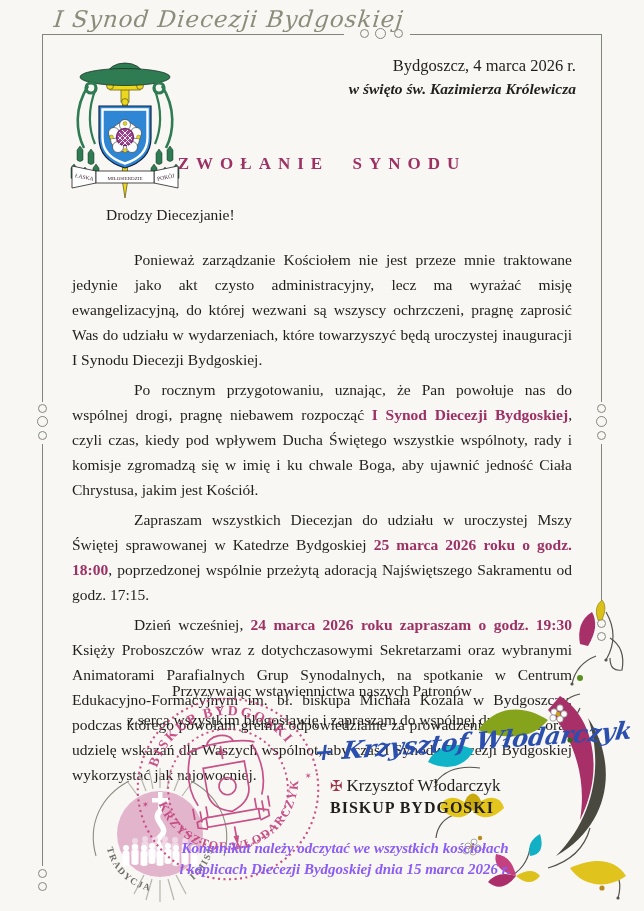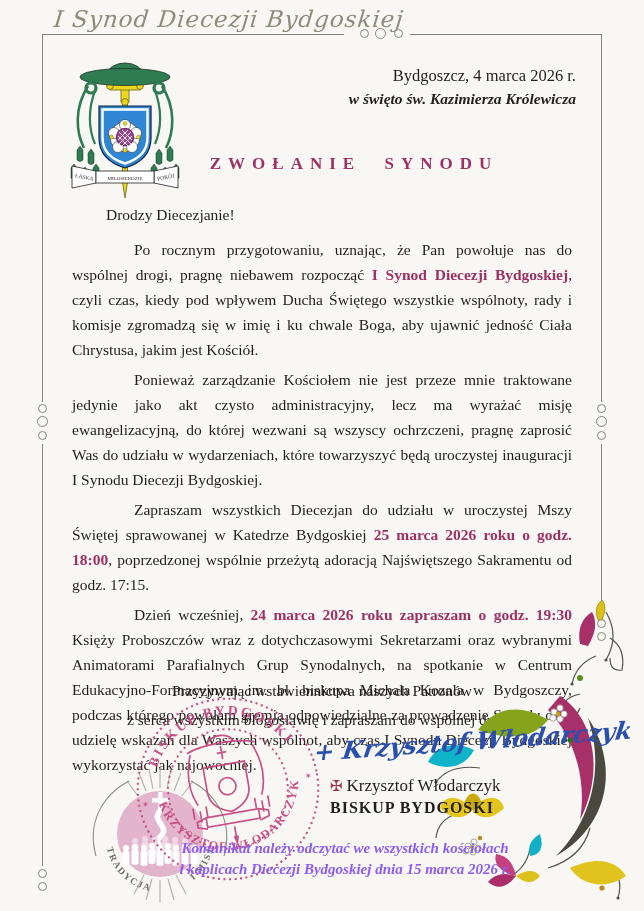--- a/index.html
+++ b/index.html
@@ -3,27 +3,27 @@
 <meta charset="utf-8">
 <style>
   html,body{margin:0;padding:0;background:#e8e6e2;}
   .page{position:relative;width:644px;height:911px;background:#f8f7f4;overflow:hidden;
         font-family:"Liberation Serif",serif;color:#211e1b;}
   
   .bline{position:absolute;background:#84857a;}
   .ring{position:absolute;border:1.5px solid #84867a;border-radius:50%;background:#f8f7f4;box-sizing:border-box;}
   .header-script{position:absolute;left:54px;top:6px;font-family:"DejaVu Serif",serif;
         font-style:italic;font-size:23px;color:#8b8d7a;letter-spacing:1px;transform:skewX(-6deg);}
-  .date-block{position:absolute;left:296px;top:64px;width:280px;text-align:right;line-height:23px;}
+  .date-block{position:absolute;left:296px;top:54px;width:280px;text-align:right;line-height:23px;}
   .date-line{font-size:16.5px;}
   .feast-line{font-style:italic;font-size:15.5px;font-weight:bold;}
   .doc-title{position:absolute;left:42px;top:154px;width:560px;text-align:center;
-        font-size:17px;font-weight:bold;letter-spacing:7px;word-spacing:12px;color:#9d3164;padding-left:32px;}
+        font-size:17px;font-weight:bold;letter-spacing:7px;word-spacing:12px;color:#9d3164;}
   .body-flow{position:absolute;left:72px;top:202px;width:500px;font-size:15.5px;line-height:25px;}
-  .salutation{margin:0 0 10px 0;text-indent:34px;}
+  .salutation{margin:0 0 20px 0;text-indent:34px;}
   .para{margin:0 0 5px 0;text-align:justify;text-indent:62px;}
   .accent{color:#9d3164;font-weight:bold;}
   .closing{position:absolute;left:72px;top:676px;width:500px;text-align:center;
         font-size:15.5px;line-height:29px;z-index:2;}
   .sig-script{position:absolute;left:314px;top:728px;width:280px;color:#2b4fae;z-index:4;
         font-family:"DejaVu Serif",serif;font-style:italic;font-weight:bold;font-size:24px;
         transform:rotate(-4deg) skewX(-12deg);white-space:nowrap;}
   .sig-block{position:absolute;left:330px;top:776px;width:230px;text-align:left;z-index:4;}
   .sig-name{font-size:17px;}
   .sig-cross{color:#a03347;font-size:15px;margin-right:4px;}
@@ -146,22 +146,22 @@
   <div class="date-block">
     <div class="date-line">Bydgoszcz, 4 marca 2026 r.</div>
     <div class="feast-line">w święto św. Kazimierza Królewicza</div>
   </div>
 
   <div class="doc-title">ZWOŁANIE SYNODU</div>
 
   <div class="body-flow">
     <p class="salutation">Drodzy Diecezjanie!</p>
     <div>
+        <p class="para"><span>Ponieważ zarządzanie Kościołem nie jest przeze mnie traktowane jedynie jako akt czysto administracyjny, lecz ma wyrażać misję ewangelizacyjną, do której wezwani są wszyscy ochrzczeni, pragnę zaprosić Was do udziału w wydarzeniach, które towarzyszyć będą uroczystej inauguracji I Synodu Diecezji Bydgoskiej.</span></p>
         <p class="para"><span>Po rocznym przygotowaniu, uznając, że Pan powołuje nas do wspólnej drogi, pragnę niebawem rozpocząć </span><span class="accent">I Synod Diecezji Bydgoskiej</span><span>, czyli czas, kiedy pod wpływem Ducha Świętego wszystkie wspólnoty, rady i komisje zgromadzą się w imię i ku chwale Boga, aby ujawnić jedność Ciała Chrystusa, jakim jest Kościół.</span></p>
-        <p class="para"><span>Ponieważ zarządzanie Kościołem nie jest przeze mnie traktowane jedynie jako akt czysto administracyjny, lecz ma wyrażać misję ewangelizacyjną, do której wezwani są wszyscy ochrzczeni, pragnę zaprosić Was do udziału w wydarzeniach, które towarzyszyć będą uroczystej inauguracji I Synodu Diecezji Bydgoskiej.</span></p>
         <p class="para"><span>Zapraszam wszystkich Diecezjan do udziału w uroczystej Mszy Świętej sprawowanej w Katedrze Bydgoskiej </span><span class="accent">25 marca 2026 roku o godz. 18:00</span><span>, poprzedzonej wspólnie przeżytą adoracją Najświętszego Sakramentu od godz. 17:15.</span></p>
         <p class="para"><span>Dzień wcześniej, </span><span class="accent">24 marca 2026 roku zapraszam o godz. 19:30</span><span> Księży Proboszczów wraz z dotychczasowymi Sekretarzami oraz wybranymi Animatorami Parafialnych Grup Synodalnych, na spotkanie w Centrum Edukacyjno-Formacyjnym im. bł. biskupa Michała Kozala w Bydgoszczy, podczas którego powołam gremia odpowiedzialne za prowadzenie Synodu oraz udzielę wskazań dla Waszych wspólnot, aby czas I Synodu Diecezji Bydgoskiej wykorzystać jak najowocniej.</span></p>
       </div>
   </div>
 
   <div class="closing">
     <div>Przyzywając wstawiennictwa naszych Patronów</div>
     <div>z serca wszystkim błogosławię i zapraszam do wspólnej drogi!</div>
   </div>
 

